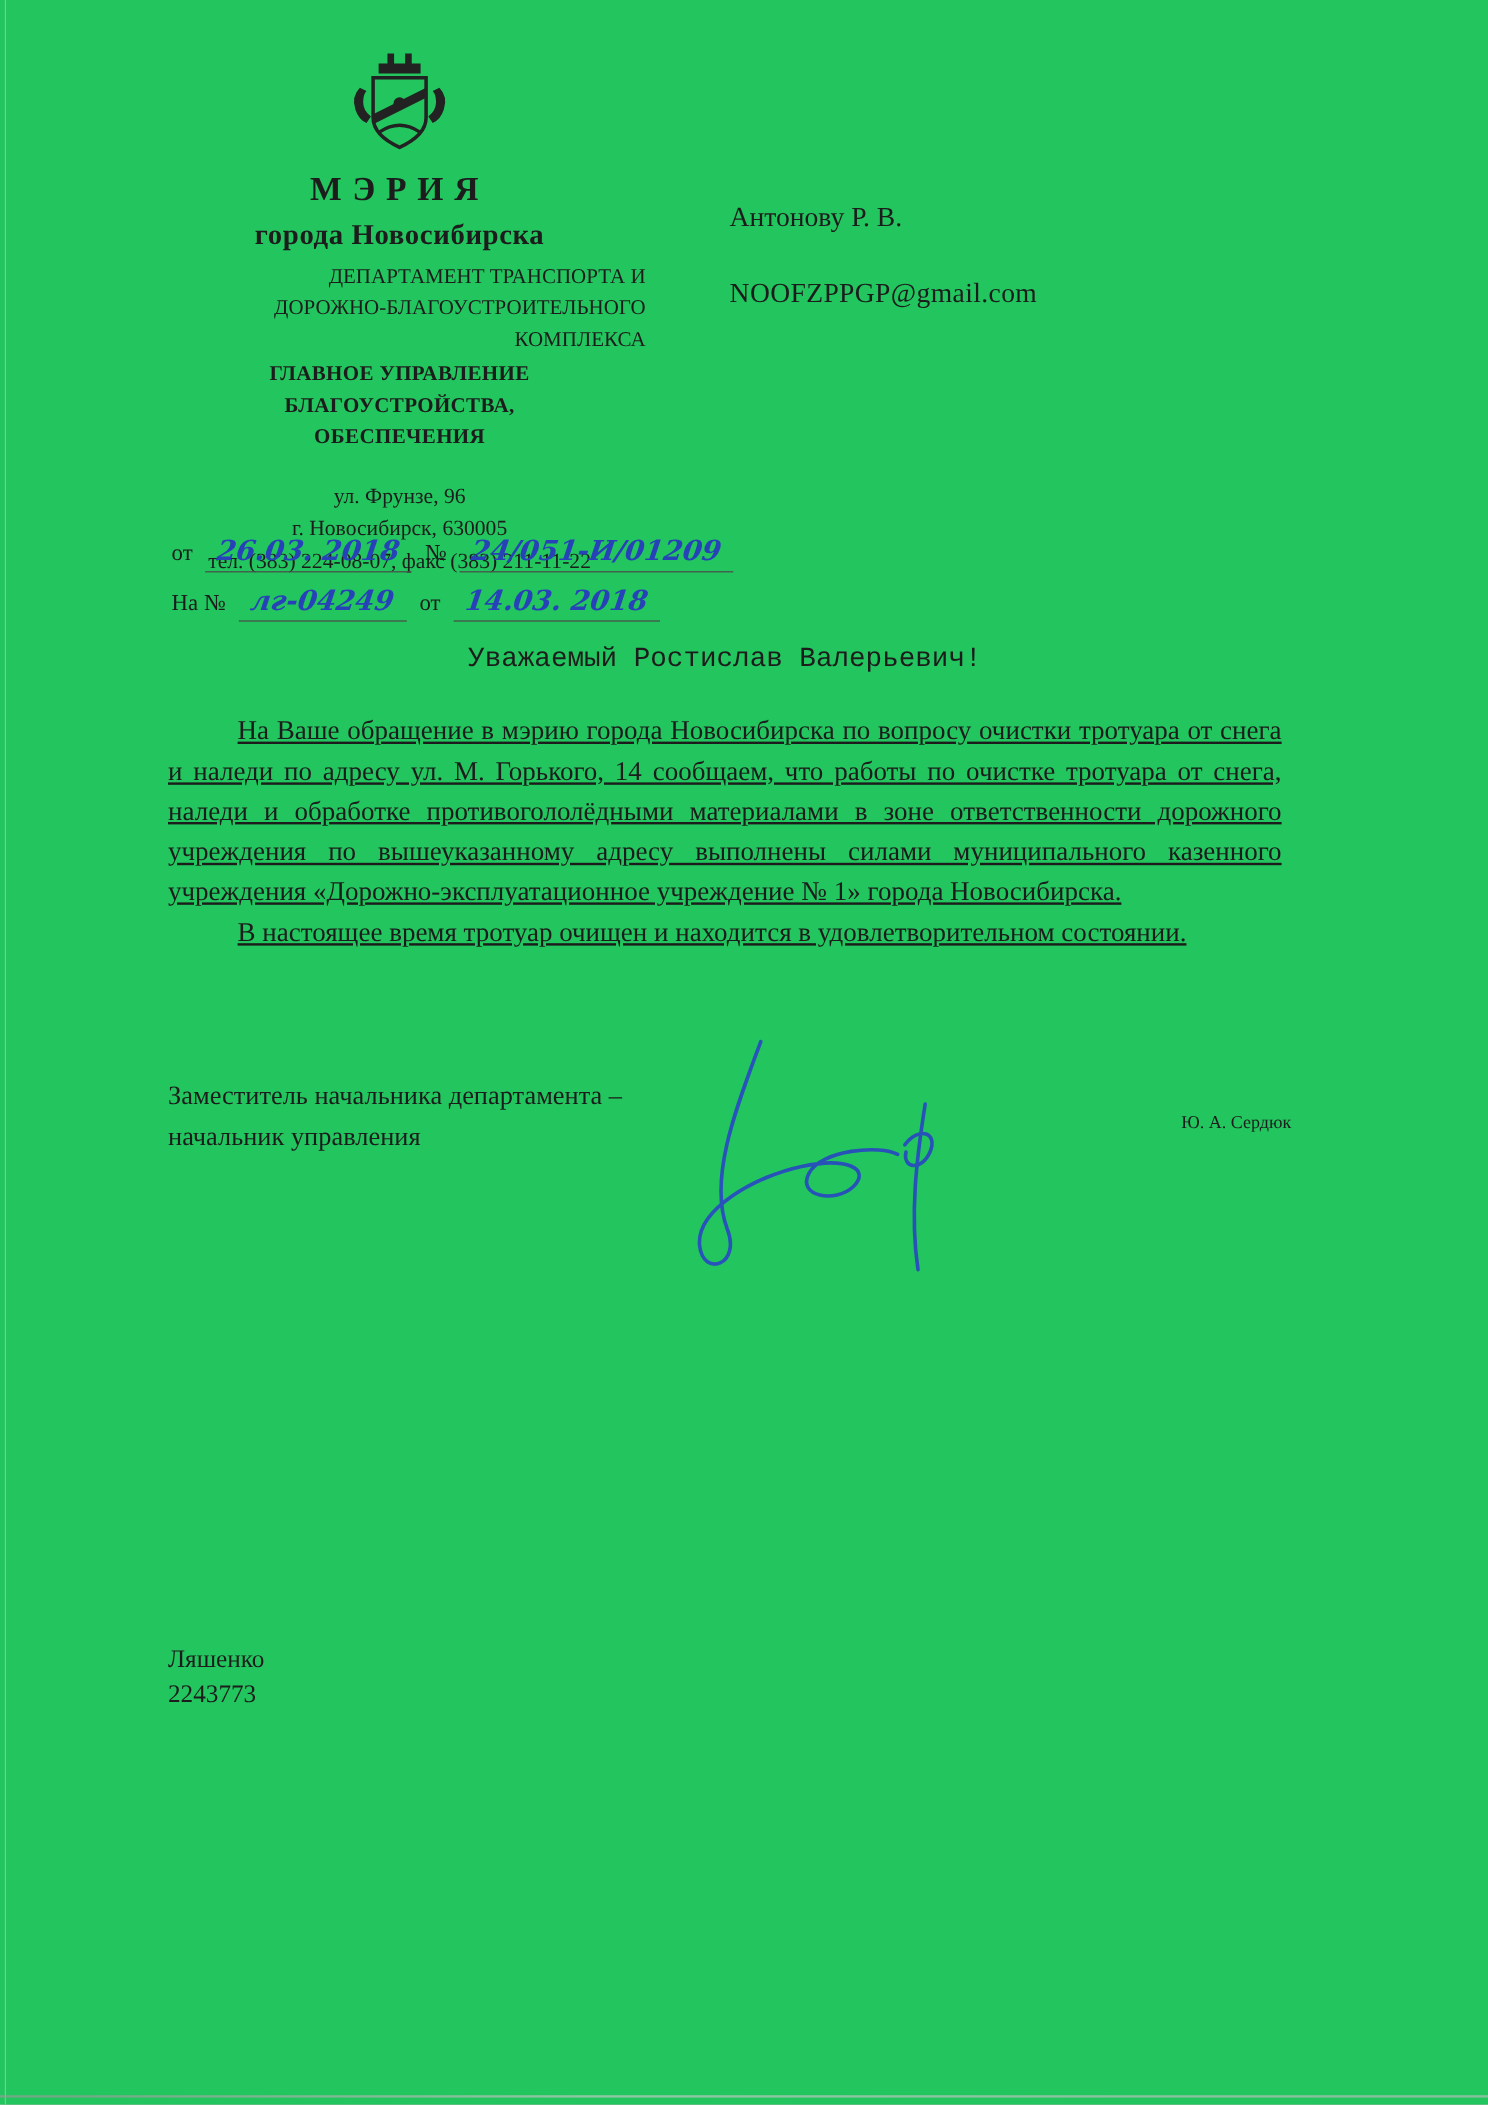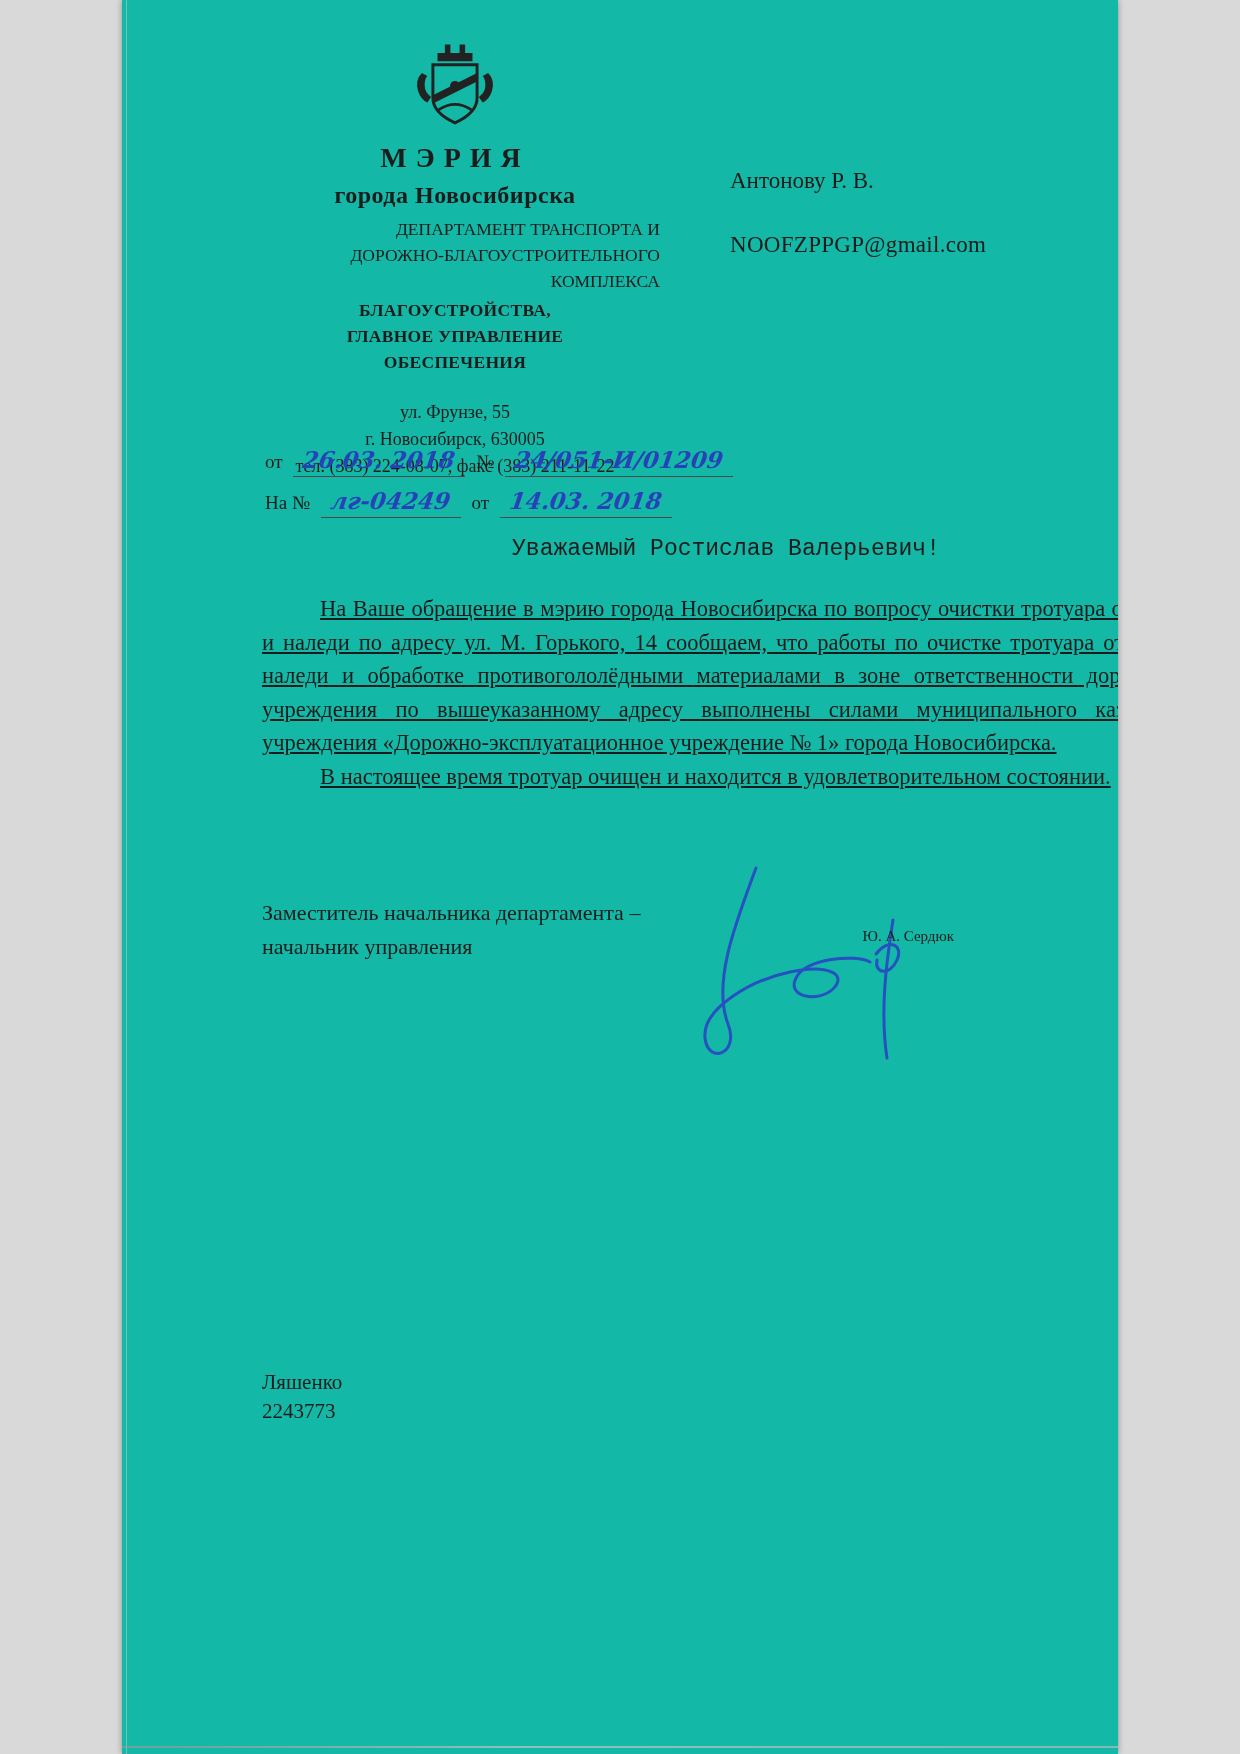--- a/index.html
+++ b/index.html
@@ -2,24 +2,24 @@
 <html><head>
 <meta charset="utf-8">
 <style>
   html, body {
     margin: 0;
     padding: 0;
     background: #d9d9d9;
   }
   .page {
     position: relative;
-    width: 996px;
+    width: 1240px;
     height: 1754px;
     margin: 0 auto;
-    background: #14b8a6;
+    background: #22c55e;
     font-family: "Liberation Serif", serif;
     color: #1c1c1c;
     overflow: hidden;
     box-shadow: 0 0 6px rgba(0,0,0,.35);
   }
   .scan-edge-bottom {
     position: absolute;
     left: 0; right: 0; bottom: 6px;
     height: 2px;
     background: linear-gradient(to right, #9a9a9a 5%, #c8c8c8 40%, #bdbdbd 90%);
@@ -183,27 +183,27 @@
     <div class="org1">МЭРИЯ</div>
     <div class="org2">города Новосибирска</div>
 
     <div class="dept">
       <div>ДЕПАРТАМЕНТ ТРАНСПОРТА И</div>
       <div>ДОРОЖНО-БЛАГОУСТРОИТЕЛЬНОГО</div>
       <div>КОМПЛЕКСА</div>
     </div>
 
     <div class="division">
+      <div>ГЛАВНОЕ УПРАВЛЕНИЕ</div>
       <div>БЛАГОУСТРОЙСТВА,</div>
-      <div>ГЛАВНОЕ УПРАВЛЕНИЕ</div>
       <div>ОБЕСПЕЧЕНИЯ</div>
     </div>
 
     <div class="addr">
-      <div>ул. Фрунзе, 55</div>
+      <div>ул. Фрунзе, 96</div>
       <div>г. Новосибирск, 630005</div>
       <div>тел. (383) 224-08-07, факс (383) 211-11-22</div>
     </div>
   </div>
 
   <div class="ref-line ref-line-1">
     <span>от</span>
     <span class="uline"><span class="hand">26.03. 2018</span></span>
     <span>№</span>
     <span class="uline"><span class="hand">24/051-И/01209</span></span>

